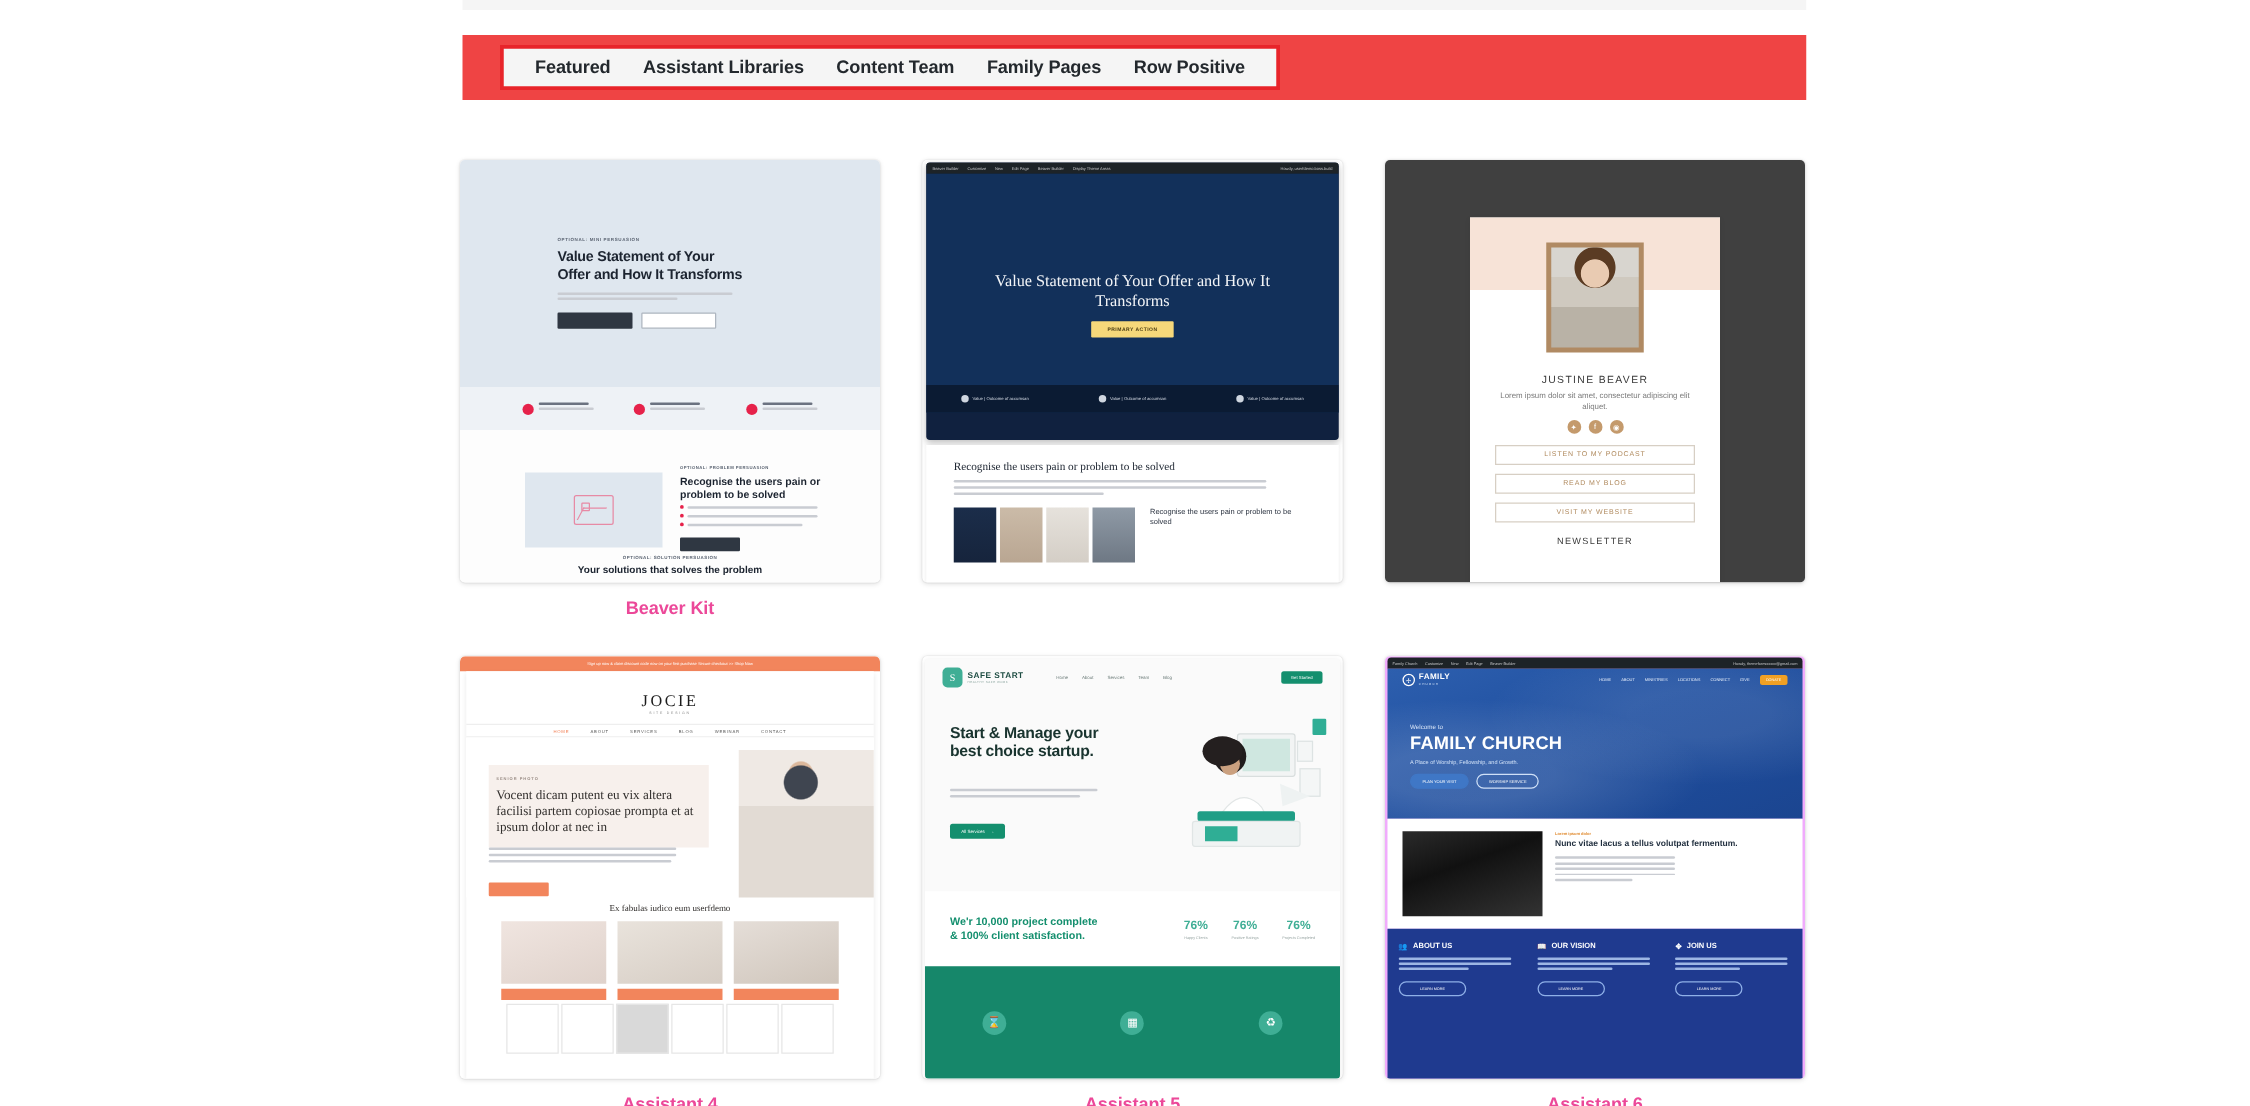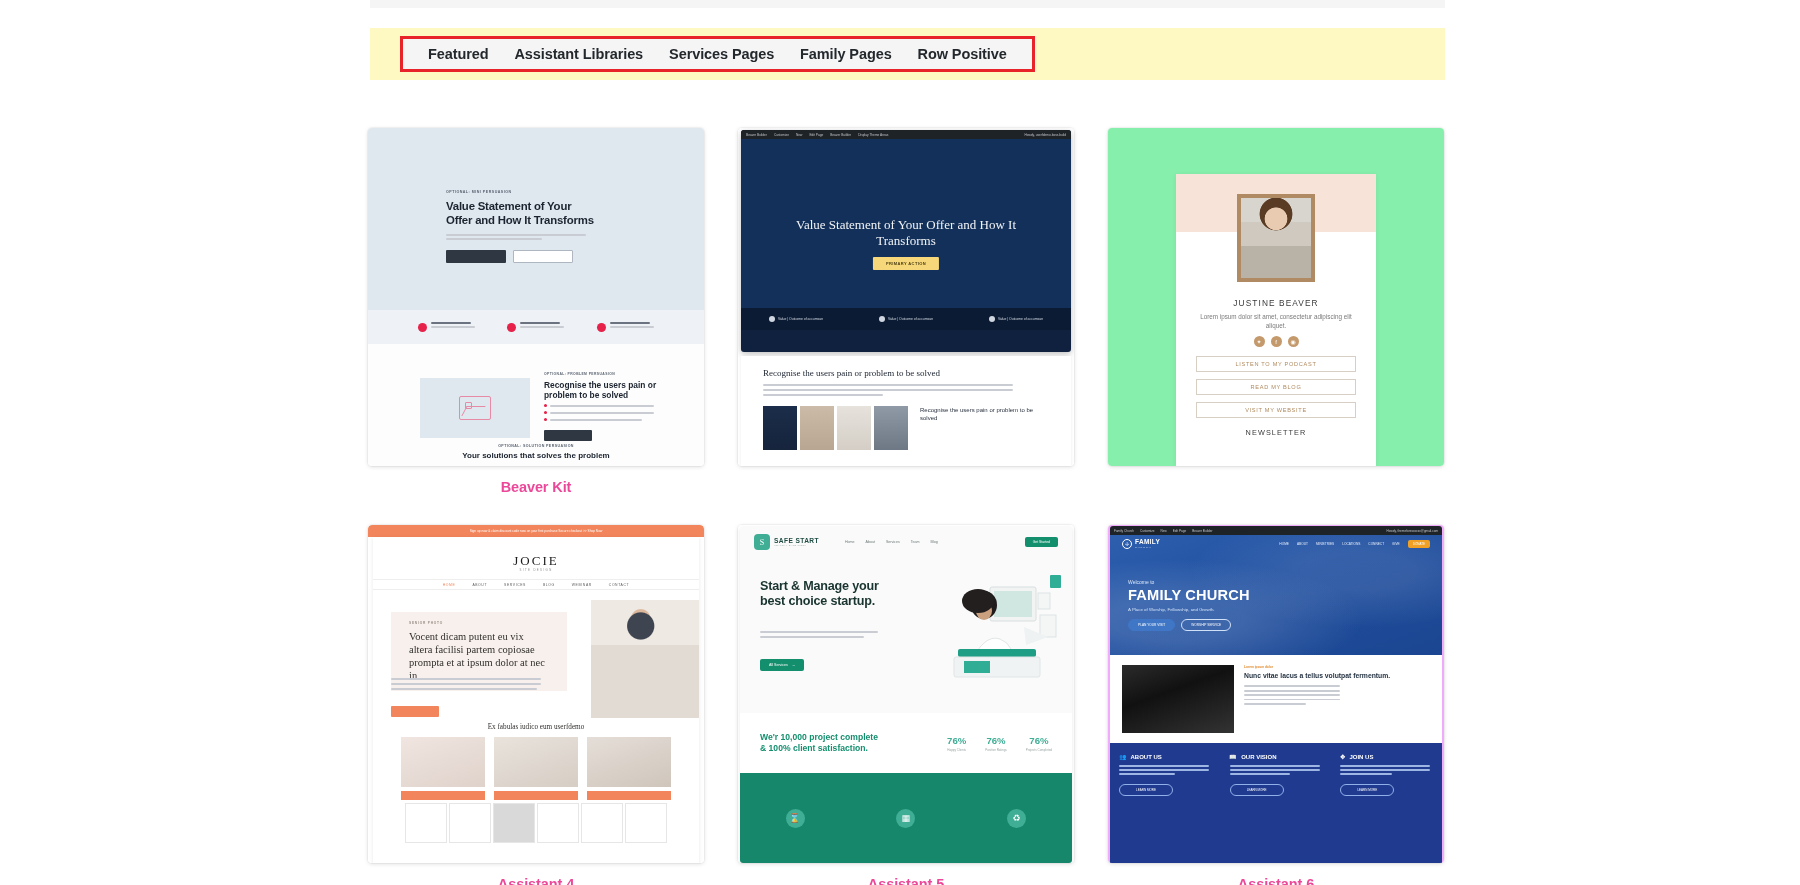--- a/index.html
+++ b/index.html
@@ -13,21 +13,21 @@
 
   
   .top-strip {
     position: absolute; left: 370px; top: 0; width: 1075px; height: 8px;
     background: #f5f5f5;
   }
 
   
   .tabbar-wrap {
     position: absolute; left: 370px; top: 28px; width: 1075px; height: 52px;
-    background: #fef9c3;
+    background: #ef4444;
   }
   .tabbar {
     position: absolute; left: 30px; top: 8px;
     display: flex; align-items: center;
     height: 36px;
     border: 3px solid #e8242a;
     padding: 0 12px;
     background: #f5f5f5;
   }
   .tab {
@@ -132,21 +132,21 @@
   .c2-st { font-size:3.4px; color:#d8dee8; white-space:nowrap; }
   .c2-body { position:absolute; left:3px; right:3px; top:228px; bottom:0; background:#fff;
              box-shadow:0 1px 3px rgba(0,0,0,.08); padding:12px 22px 0; }
   .c2-bh { font-family:"Liberation Serif", serif; font-size:9px; color:#1c2430; }
   .c2-cols { display:flex; gap:12px; margin-top:10px; }
   .c2-gal { display:flex; gap:3px; width:145px; }
   .c2-g { height:44px; flex:1; }
   .c2-rh { font-size:6px; color:#2b3340; line-height:8px; }
 
   
-  .c3-bg { position:absolute; inset:0; background:#86efac; }
+  .c3-bg { position:absolute; inset:0; background:#404040; }
   .c3-card { position:absolute; left:68px; right:68px; top:46px; bottom:0; background:#fff;
              box-shadow:0 1px 5px rgba(0,0,0,.07); }
   .c3-band { position:absolute; left:0; right:0; top:0; height:58px; background:#f7e3d7; }
   .c3-ph { position:absolute; left:50%; transform:translateX(-50%); top:20px;
            width:78px; height:88px; background:#b08a63; padding:4px; }
   .c3-phin { width:100%; height:100%;
      background:
        radial-gradient(circle at 50% 26%, #e9cbb2 0 16%, transparent 17%),
        radial-gradient(circle at 50% 20%, #5a3b23 0 22%, transparent 23%),
        linear-gradient(180deg,#d8d5cf 0 30%, #cfc9bf 30% 60%, #b9b2a6 60% 100%);
@@ -183,21 +183,21 @@
             display:flex; align-items:center; justify-content:center; gap:17px; }
   .c4-navi { font-size:3.4px; letter-spacing:.6px; color:#5b5b5b; }
   .c4-navi.act { color:#f2855c; }
   .c4-hero { position:absolute; left:0; right:0; top:53px; height:128px; background:#fff; }
   .c4-heroimg { position:absolute; right:0; top:10px; width:108px; height:118px;
     background:
       radial-gradient(circle at 46% 22%, #3f4550 0 12%, transparent 13%),
       radial-gradient(circle at 46% 16%, #dcb89c 0 8%, transparent 9%),
       linear-gradient(180deg,#efe9e4 0 38%, #e2dbd4 38% 100%);
   }
-  .c4-panel { position:absolute; left:18px; top:22px; width:176px; background:#f7f0ec; padding:9px 18px; }
+  .c4-panel { position:absolute; left:18px; top:22px; width:176px; background:#f7f0ec; padding:9px 6px; }
   .c4-eye { font-size:3.2px; letter-spacing:.8px; color:#9a8d86; font-weight:bold; }
   .c4-h { font-family:"Liberation Serif", serif; font-size:10.5px; color:#33302e;
           line-height:13px; margin-top:5px; }
   .c4-body { position:absolute; left:18px; top:88px; width:150px; }
   .c4-cta { position:absolute; left:18px; top:116px; width:48px; height:11px; background:#f2855c; border-radius:1px; }
   .c4-mid { position:absolute; left:0; right:0; top:186px; text-align:center;
             font-family:"Liberation Serif", serif; font-size:7.2px; color:#33302e; }
   .c4-cards { position:absolute; left:28px; right:28px; top:200px; display:flex; gap:9px; }
   .c4-c { flex:1; }
   .c4-ci { height:50px; }
@@ -285,21 +285,21 @@
 <body>
 
 <div class="page">
 
   <div class="top-strip"></div>
 
   <div class="tabbar-wrap">
     <div class="tabbar">
       <div class="tab">Featured</div>
       <div class="tab">Assistant Libraries</div>
-      <div class="tab">Services Pages</div>
+      <div class="tab">Content Team</div>
       <div class="tab">Family Pages</div>
       <div class="tab">Row Positive</div>
     </div>
   </div>
 
   <div class="grid">
 
     <div class="cell">
       <div class="thumb">
         <div class="c1-hero">

